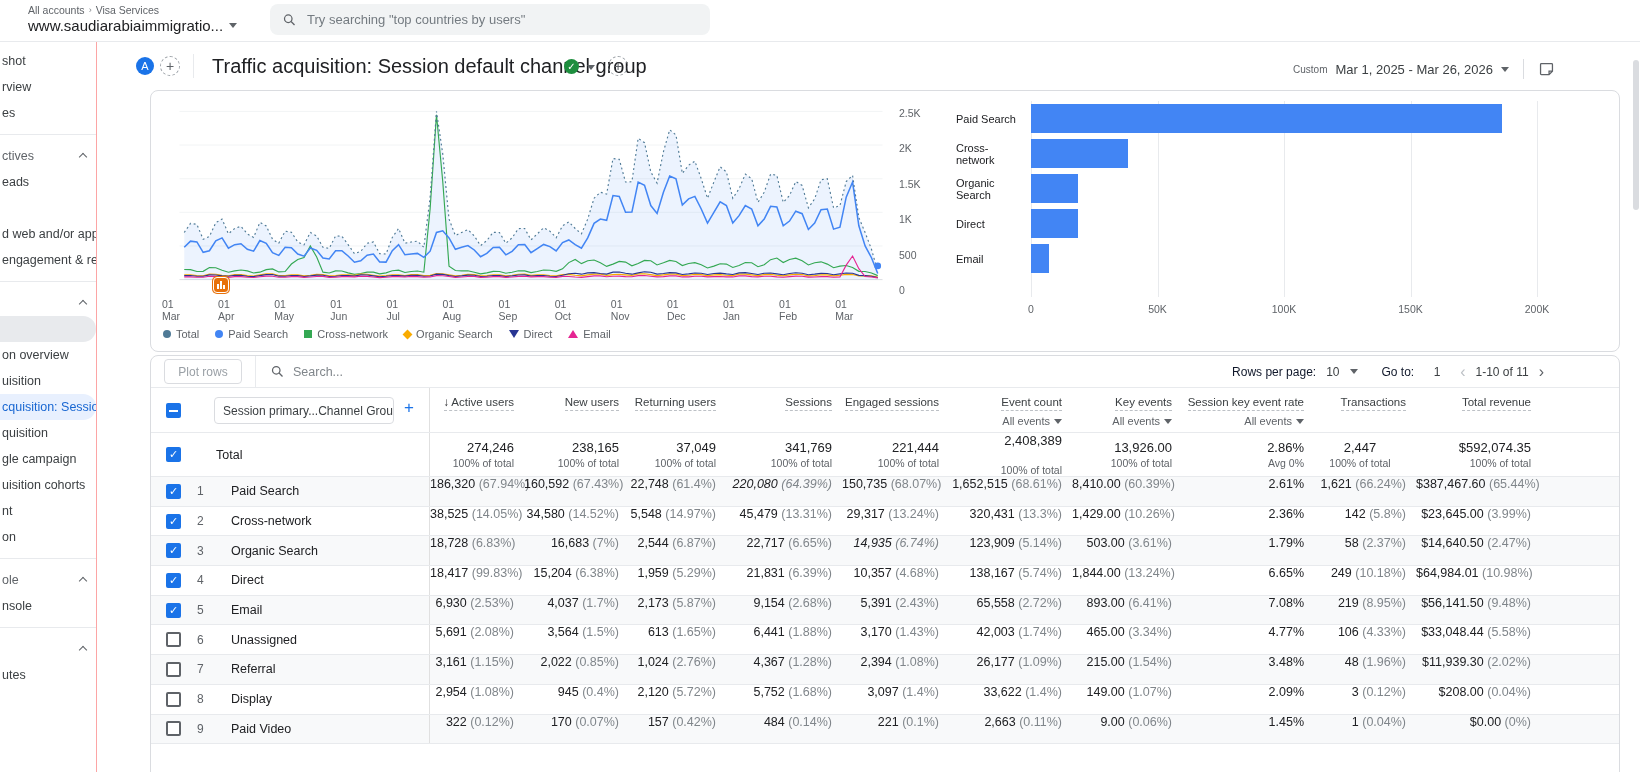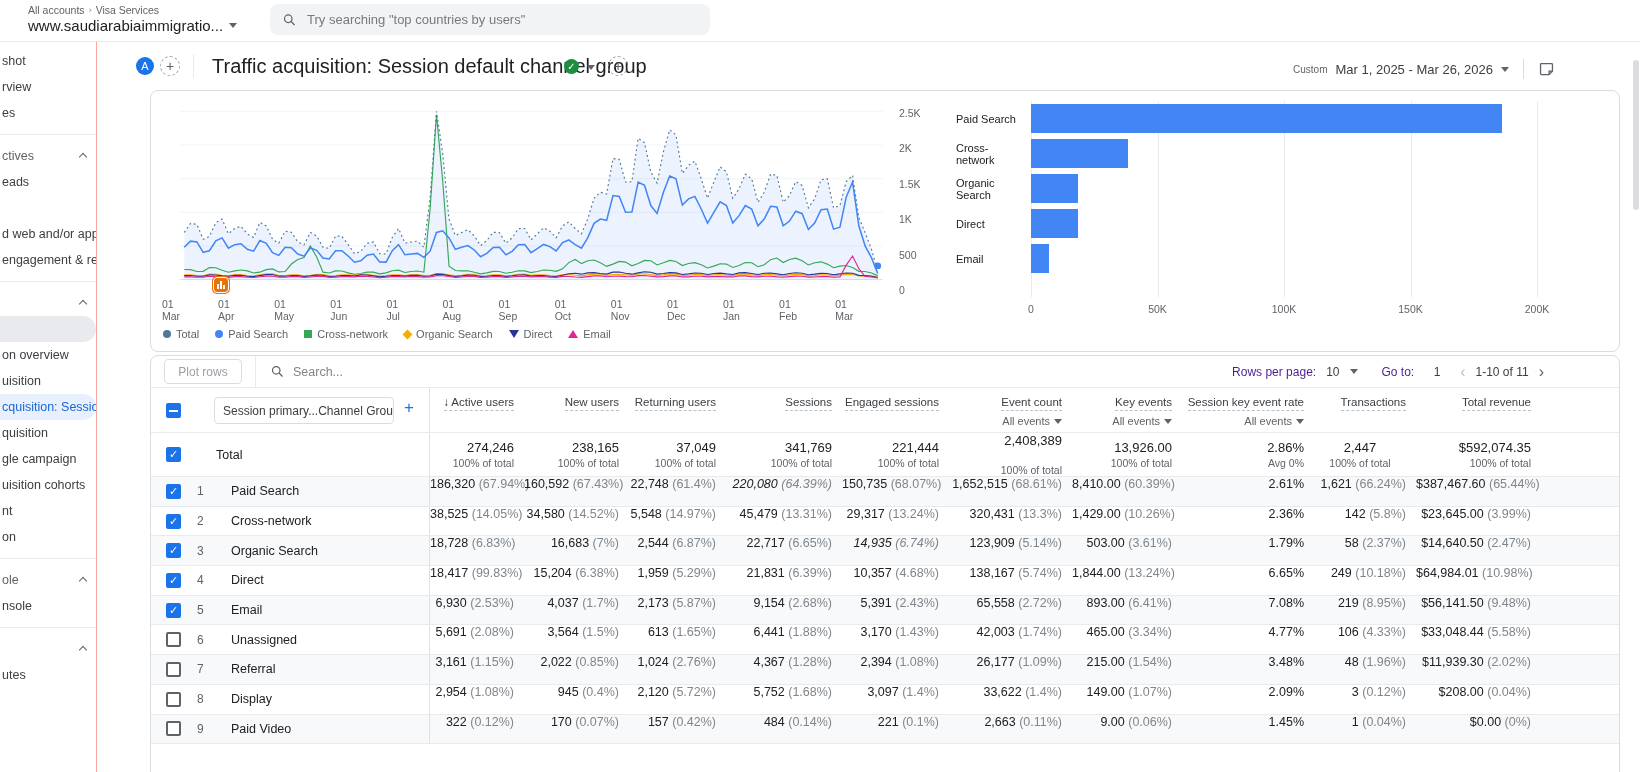--- a/index.html
+++ b/index.html
@@ -69,21 +69,21 @@
 
   
   .table-card { position:absolute; left:53px; top:313px; width:1470px; height:470px; border:1px solid #dadce0; border-radius:8px 8px 0 0; background:#fff; overflow:hidden;}
   .tctrl { position:relative; height:32px; border-bottom:1px solid #e8eaed; display:flex; align-items:center; }
   .plot-rows { margin-left:13px; width:78px; height:25px; border:1px solid #dadce0; border-radius:4px; background:#fff; color:#9aa0a6; font-size:12px; font-family:inherit; }
   .tctrl-div { height:32px; border-left:1px solid #e8eaed; margin-left:13px; }
   .tsearch { display:flex; align-items:center; gap:8px; margin-left:14px; flex:1;}
   .tsearch input { border:none; outline:none; font-size:12.5px; color:#3c4043; font-family:inherit; width:240px;}
   .tsearch input::placeholder { color:#80868b; }
   .pager { display:flex; align-items:center; gap:10px; margin-right:75px; font-size:12px; color:#3c4043; }
-  .pager .lbl { color:#4c1d95; }
+  .pager .lbl { color:#0f172a; }
   .goto-input { width:26px; border:none; outline:none; font-size:12px; color:#3c4043; font-family:inherit; text-align:center;}
   .pg-prev { color:#bdc1c6; font-size:16px; } .pg-next { color:#5f6368; font-size:16px; cursor:pointer;}
 
   .thead { position:relative; height:45px; border-bottom:1px solid #e8eaed; display:flex; }
   .dimblock { width:278px; position:relative; flex:none; }
   .metrics { display:flex; border-left:1px solid #e0e0e0; }
   .mcol { display:flex; flex-direction:column; align-items:flex-end; padding:8px 10px 0 0; }
   .mcol .hlbl { font-size:11.5px; color:#3c4043; border-bottom:1px dashed #bdc1c6; padding-bottom:2px; white-space:nowrap;}
   .mcol .hsub { font-size:11px; color:#5f6368; margin-top:4px; display:flex; align-items:center; gap:4px;}
   .sort-arrow { color:#202124; margin-right:2px;}

